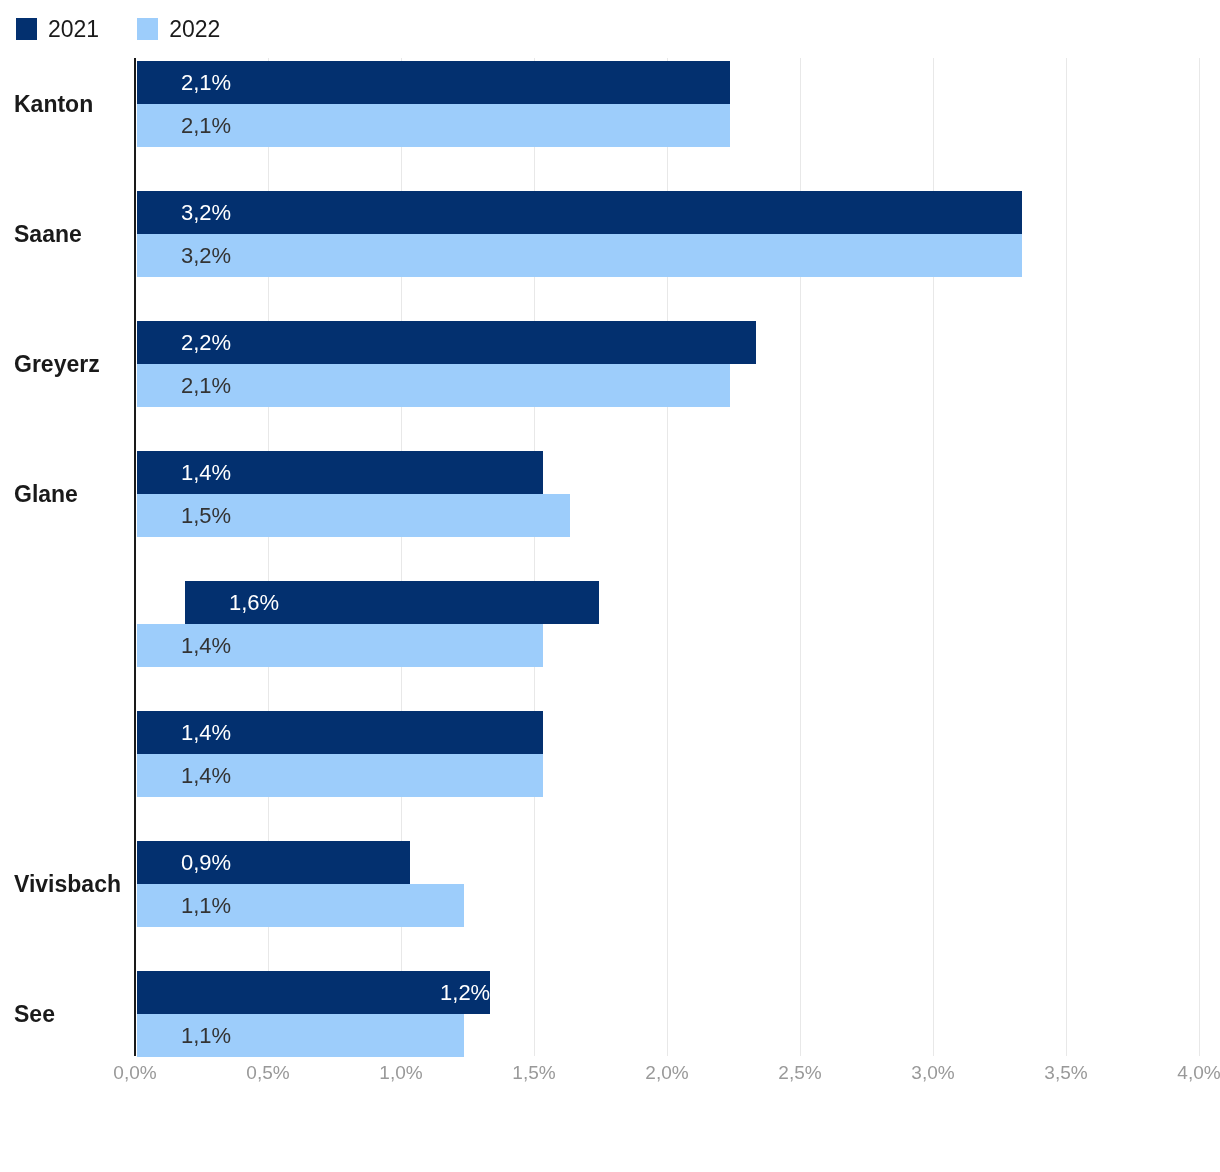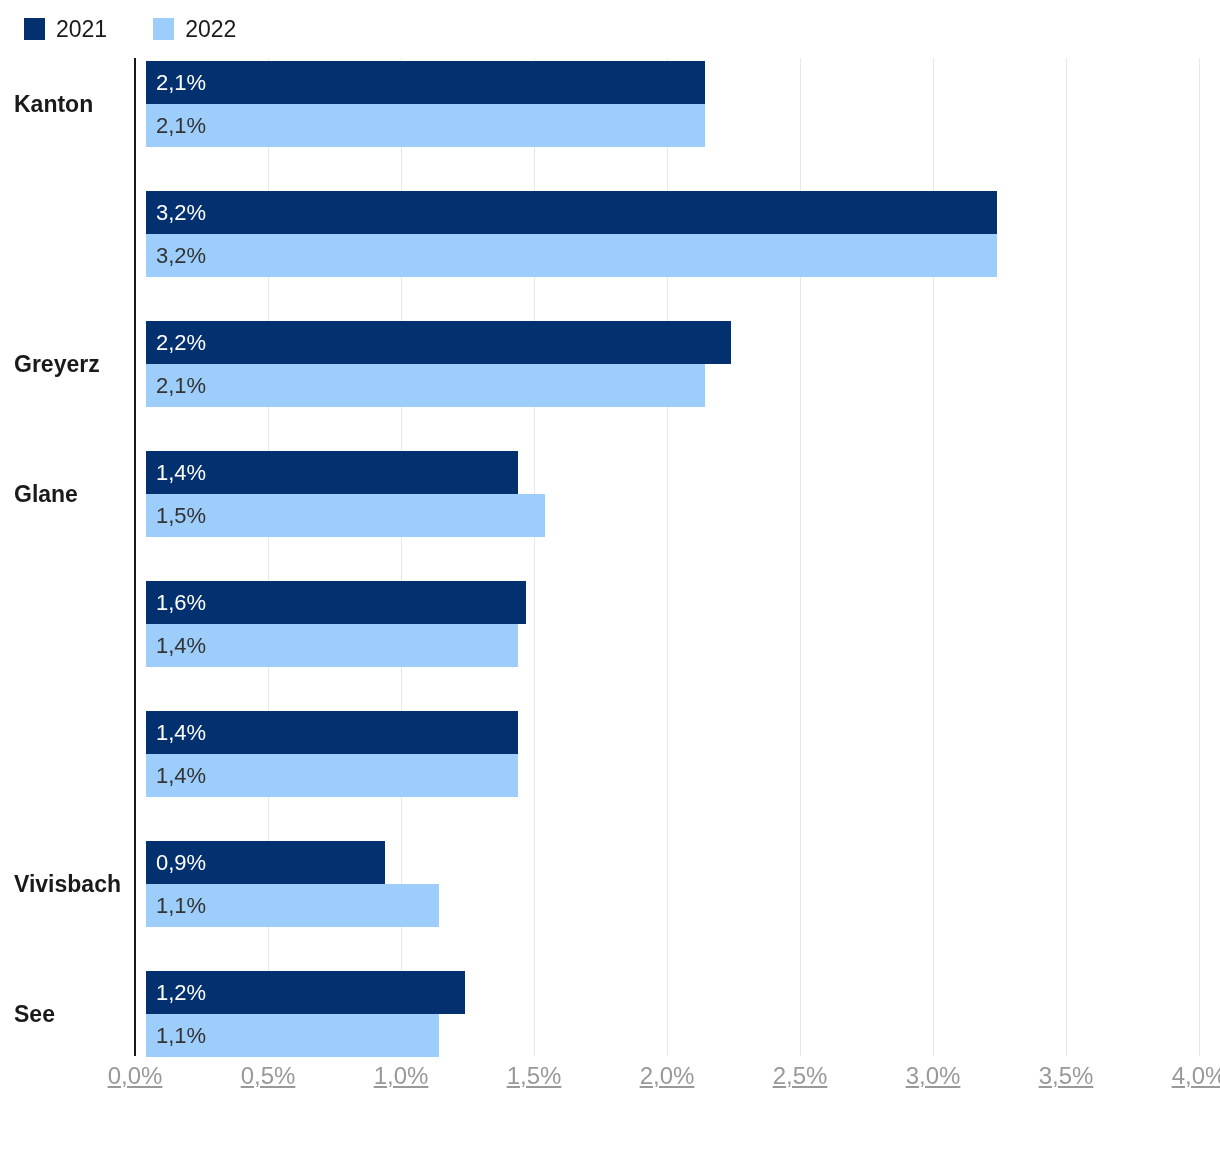--- a/index.html
+++ b/index.html
@@ -29,21 +29,20 @@
     top: 12px;
     height: 34px;
     display: flex;
     align-items: center;
     gap: 0;
   }
   .legend-item {
     display: flex;
     align-items: center;
     margin-right: 38px;
-    margin-left: 8px;
   }
   .legend-swatch {
     width: 21px;
     height: 22px;
     display: inline-block;
     flex: 0 0 auto;
   }
   .legend-label {
     font-size: 23px;
     color: #1a1a1a;
@@ -109,24 +108,25 @@
   }
   .bars {
     position: absolute;
     left: 135px;
     top: 0;
     height: 90px;
     width: 1085px;
   }
   .bar {
     position: absolute;
-    left: 11px;
+    left: 2px;
     height: 43px;
     display: flex;
     align-items: center;
+    padding-left: 34px;
   }
   .bar.series-0 { top: 2px; }
   .bar.series-1 { top: 45px; }
   .bar-value {
     font-size: 22px;
     line-height: 1;
     padding-left: 10px;
     white-space: nowrap;
   }
 
@@ -134,25 +134,24 @@
   .xaxis {
     position: absolute;
     left: 0;
     top: 1062px;
     width: 1220px;
     height: 36px;
   }
   .xtick {
     position: absolute;
     top: 0;
-    font-size: 24px;
+    font-size: 19px;
     color: #999999;
     white-space: nowrap;
     transform: translateX(-50%);
-    text-decoration: underline;
   }
 
   
   .footer {
     position: absolute;
     left: 14px;
     top: 1126px;
     width: 1200px;
     font-size: 20px;
     color: #999999;
@@ -193,20 +192,21 @@
           <div class="bars">
             <div class="bar series-0" style="width: 558.6px; background: rgb(3, 48, 111);">
               <span class="bar-value" style="color: rgb(255, 255, 255);">2,1%</span>
             </div>
             <div class="bar series-1" style="width: 558.6px; background: rgb(157, 205, 251);">
               <span class="bar-value" style="color: rgb(51, 51, 51);">2,1%</span>
             </div>
           </div>
         </div>
         <div class="row" style="top: 131px;">
+          <div class="row-label">Saane</div>
           <div class="bars">
             <div class="bar series-0" style="width: 851.2px; background: rgb(3, 48, 111);">
               <span class="bar-value" style="color: rgb(255, 255, 255);">3,2%</span>
             </div>
             <div class="bar series-1" style="width: 851.2px; background: rgb(157, 205, 251);">
               <span class="bar-value" style="color: rgb(51, 51, 51);">3,2%</span>
             </div>
           </div>
         </div>
         <div class="row" style="top: 261px;">
@@ -226,21 +226,21 @@
             <div class="bar series-0" style="width: 372.4px; background: rgb(3, 48, 111);">
               <span class="bar-value" style="color: rgb(255, 255, 255);">1,4%</span>
             </div>
             <div class="bar series-1" style="width: 399px; background: rgb(157, 205, 251);">
               <span class="bar-value" style="color: rgb(51, 51, 51);">1,5%</span>
             </div>
           </div>
         </div>
         <div class="row" style="top: 521px;">
           <div class="bars">
-            <div class="bar series-0" style="width: 380px; background: rgb(3, 48, 111);">
+            <div class="bar series-0" style="width: 380px; background: rgb(3, 48, 111); margin-left: 48px;">
               <span class="bar-value" style="color: rgb(255, 255, 255);">1,6%</span>
             </div>
             <div class="bar series-1" style="width: 372.4px; background: rgb(157, 205, 251);">
               <span class="bar-value" style="color: rgb(51, 51, 51);">1,4%</span>
             </div>
           </div>
         </div>
         <div class="row" style="top: 651px;">
           <div class="bars">
             <div class="bar series-0" style="width: 372.4px; background: rgb(3, 48, 111);">
@@ -258,21 +258,21 @@
               <span class="bar-value" style="color: rgb(255, 255, 255);">0,9%</span>
             </div>
             <div class="bar series-1" style="width: 292.6px; background: rgb(157, 205, 251);">
               <span class="bar-value" style="color: rgb(51, 51, 51);">1,1%</span>
             </div>
           </div>
         </div>
         <div class="row" style="top: 911px;">
           <div class="row-label">See</div>
           <div class="bars">
-            <div class="bar series-0" style="width: 319.2px; background: rgb(3, 48, 111);">
+            <div class="bar series-0" style="width: 319.2px; background: rgb(3, 48, 111); justify-content: flex-end;">
               <span class="bar-value" style="color: rgb(255, 255, 255);">1,2%</span>
             </div>
             <div class="bar series-1" style="width: 292.6px; background: rgb(157, 205, 251);">
               <span class="bar-value" style="color: rgb(51, 51, 51);">1,1%</span>
             </div>
           </div>
         </div>
       </div>
   </div>
 

